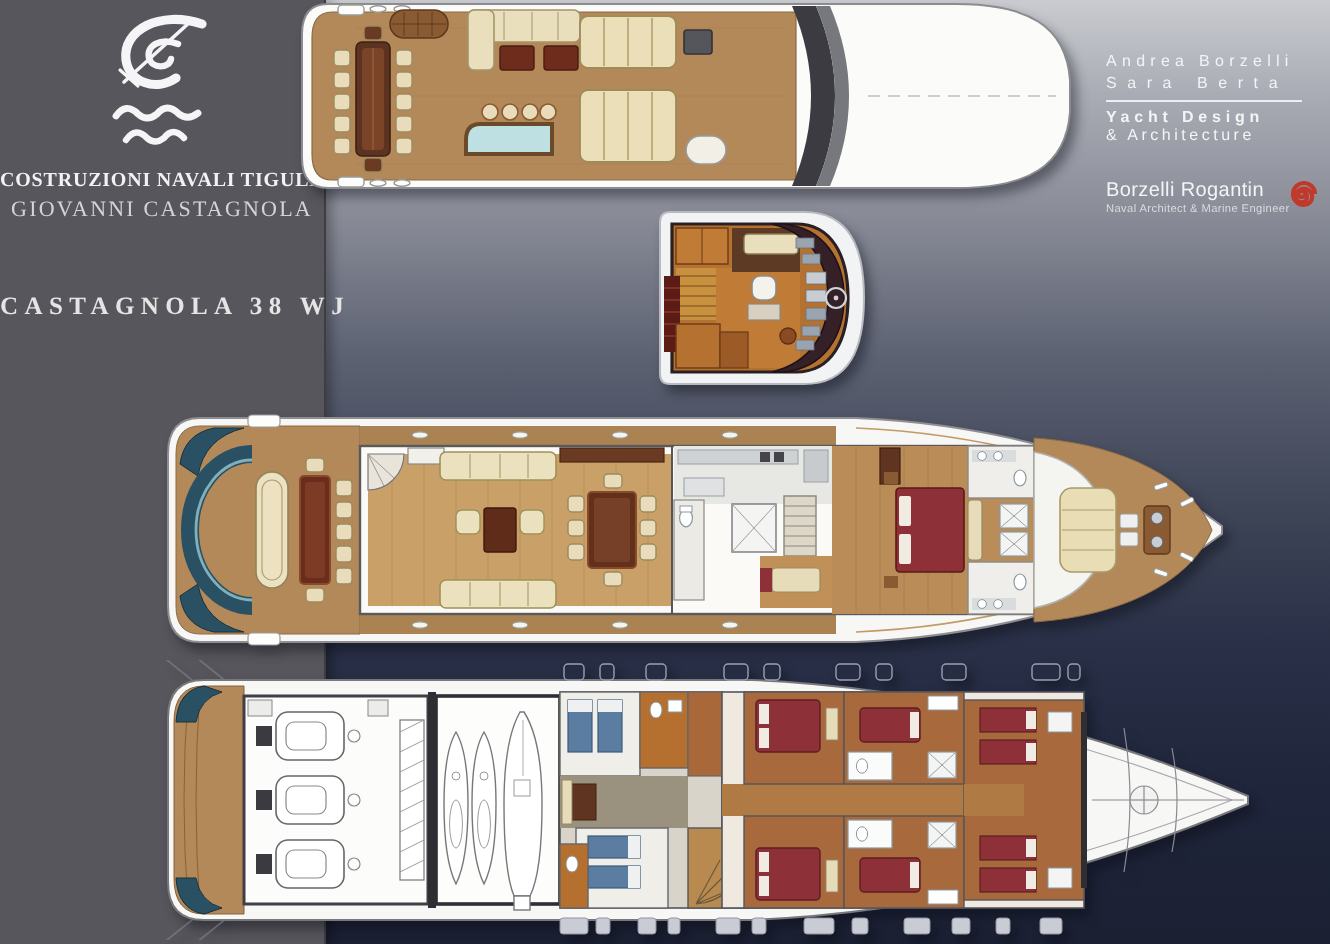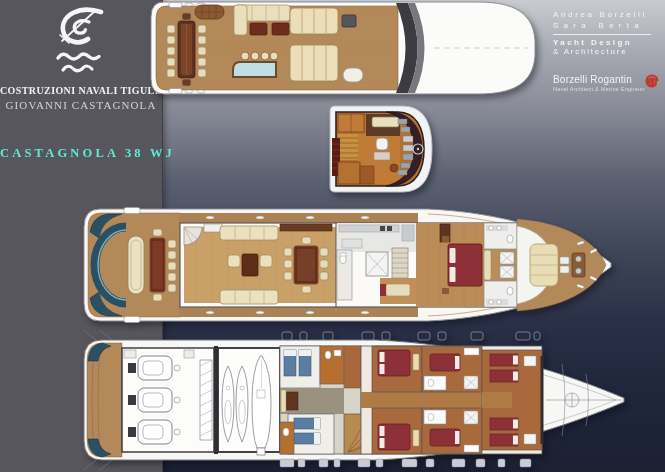--- a/index.html
+++ b/index.html
@@ -7,25 +7,25 @@
     font-family:"Liberation Sans",sans-serif;
     background:linear-gradient(180deg,#c9cbd0 0%,#a9acb4 10%,#8b8e99 22%,#5c6172 38%,#414859 52%,#2a3047 68%,#20263c 82%,#1b2033 100%);}
   
   .panel{position:absolute;left:0;top:0;width:162px;height:472px;background:#57565c;
     border-right:1px solid #3e3d42;box-shadow:3px 0 5px rgba(0,0,0,.28);}
   .brand-logo{position:absolute;left:50px;top:5px;width:58px;height:78px;}
   .brand-text{position:absolute;left:0;top:85px;width:162px;text-align:center;color:#f2f2f4;
     font-family:"Liberation Serif",serif;}
   .company1{font-size:10px;font-weight:bold;letter-spacing:.4px;white-space:nowrap;}
   .company2{font-size:11px;color:#d4d4d8;letter-spacing:1.1px;margin-top:3px;white-space:nowrap;}
-  .model{position:absolute;left:0;top:146px;width:162px;text-align:center;color:#5eead4;
+  .model{position:absolute;left:0;top:146px;width:162px;text-align:center;color:#e5e5e5;
     font-family:"Liberation Serif",serif;font-size:12.5px;font-weight:bold;letter-spacing:3.2px;white-space:nowrap;}
   
   .credits{position:absolute;right:10px;top:10px;width:102px;color:#f3f4f6;}
-  .cr-line1{font-size:8px;letter-spacing:.33em;white-space:nowrap;}
+  .cr-line1{font-size:8px;letter-spacing:.33em;white-space:nowrap;margin-top:16px;}
   .cr-line2{font-size:8px;letter-spacing:.66em;white-space:nowrap;margin-top:2px;}
   .cr-div{width:98px;border-top:1px solid #eceef1;margin:4px 0 3px 0;}
   .cr-line3{font-size:8px;letter-spacing:.30em;white-space:nowrap;font-weight:bold;}
   .cr-line4{font-size:8px;letter-spacing:.22em;white-space:nowrap;margin-top:0;}
   .engineer{margin-top:18px;position:relative;}
   .eng-name{font-size:10px;letter-spacing:.2px;white-space:nowrap;}
   .eng-title{font-size:5.6px;color:#d9dbe0;letter-spacing:.2px;white-space:nowrap;margin-top:1px;}
   .eng-logo{position:absolute;right:-6px;top:-2px;width:18px;height:18px;}
   
   .deck{position:absolute;filter:drop-shadow(3px 4px 3px rgba(8,10,18,.42));}

